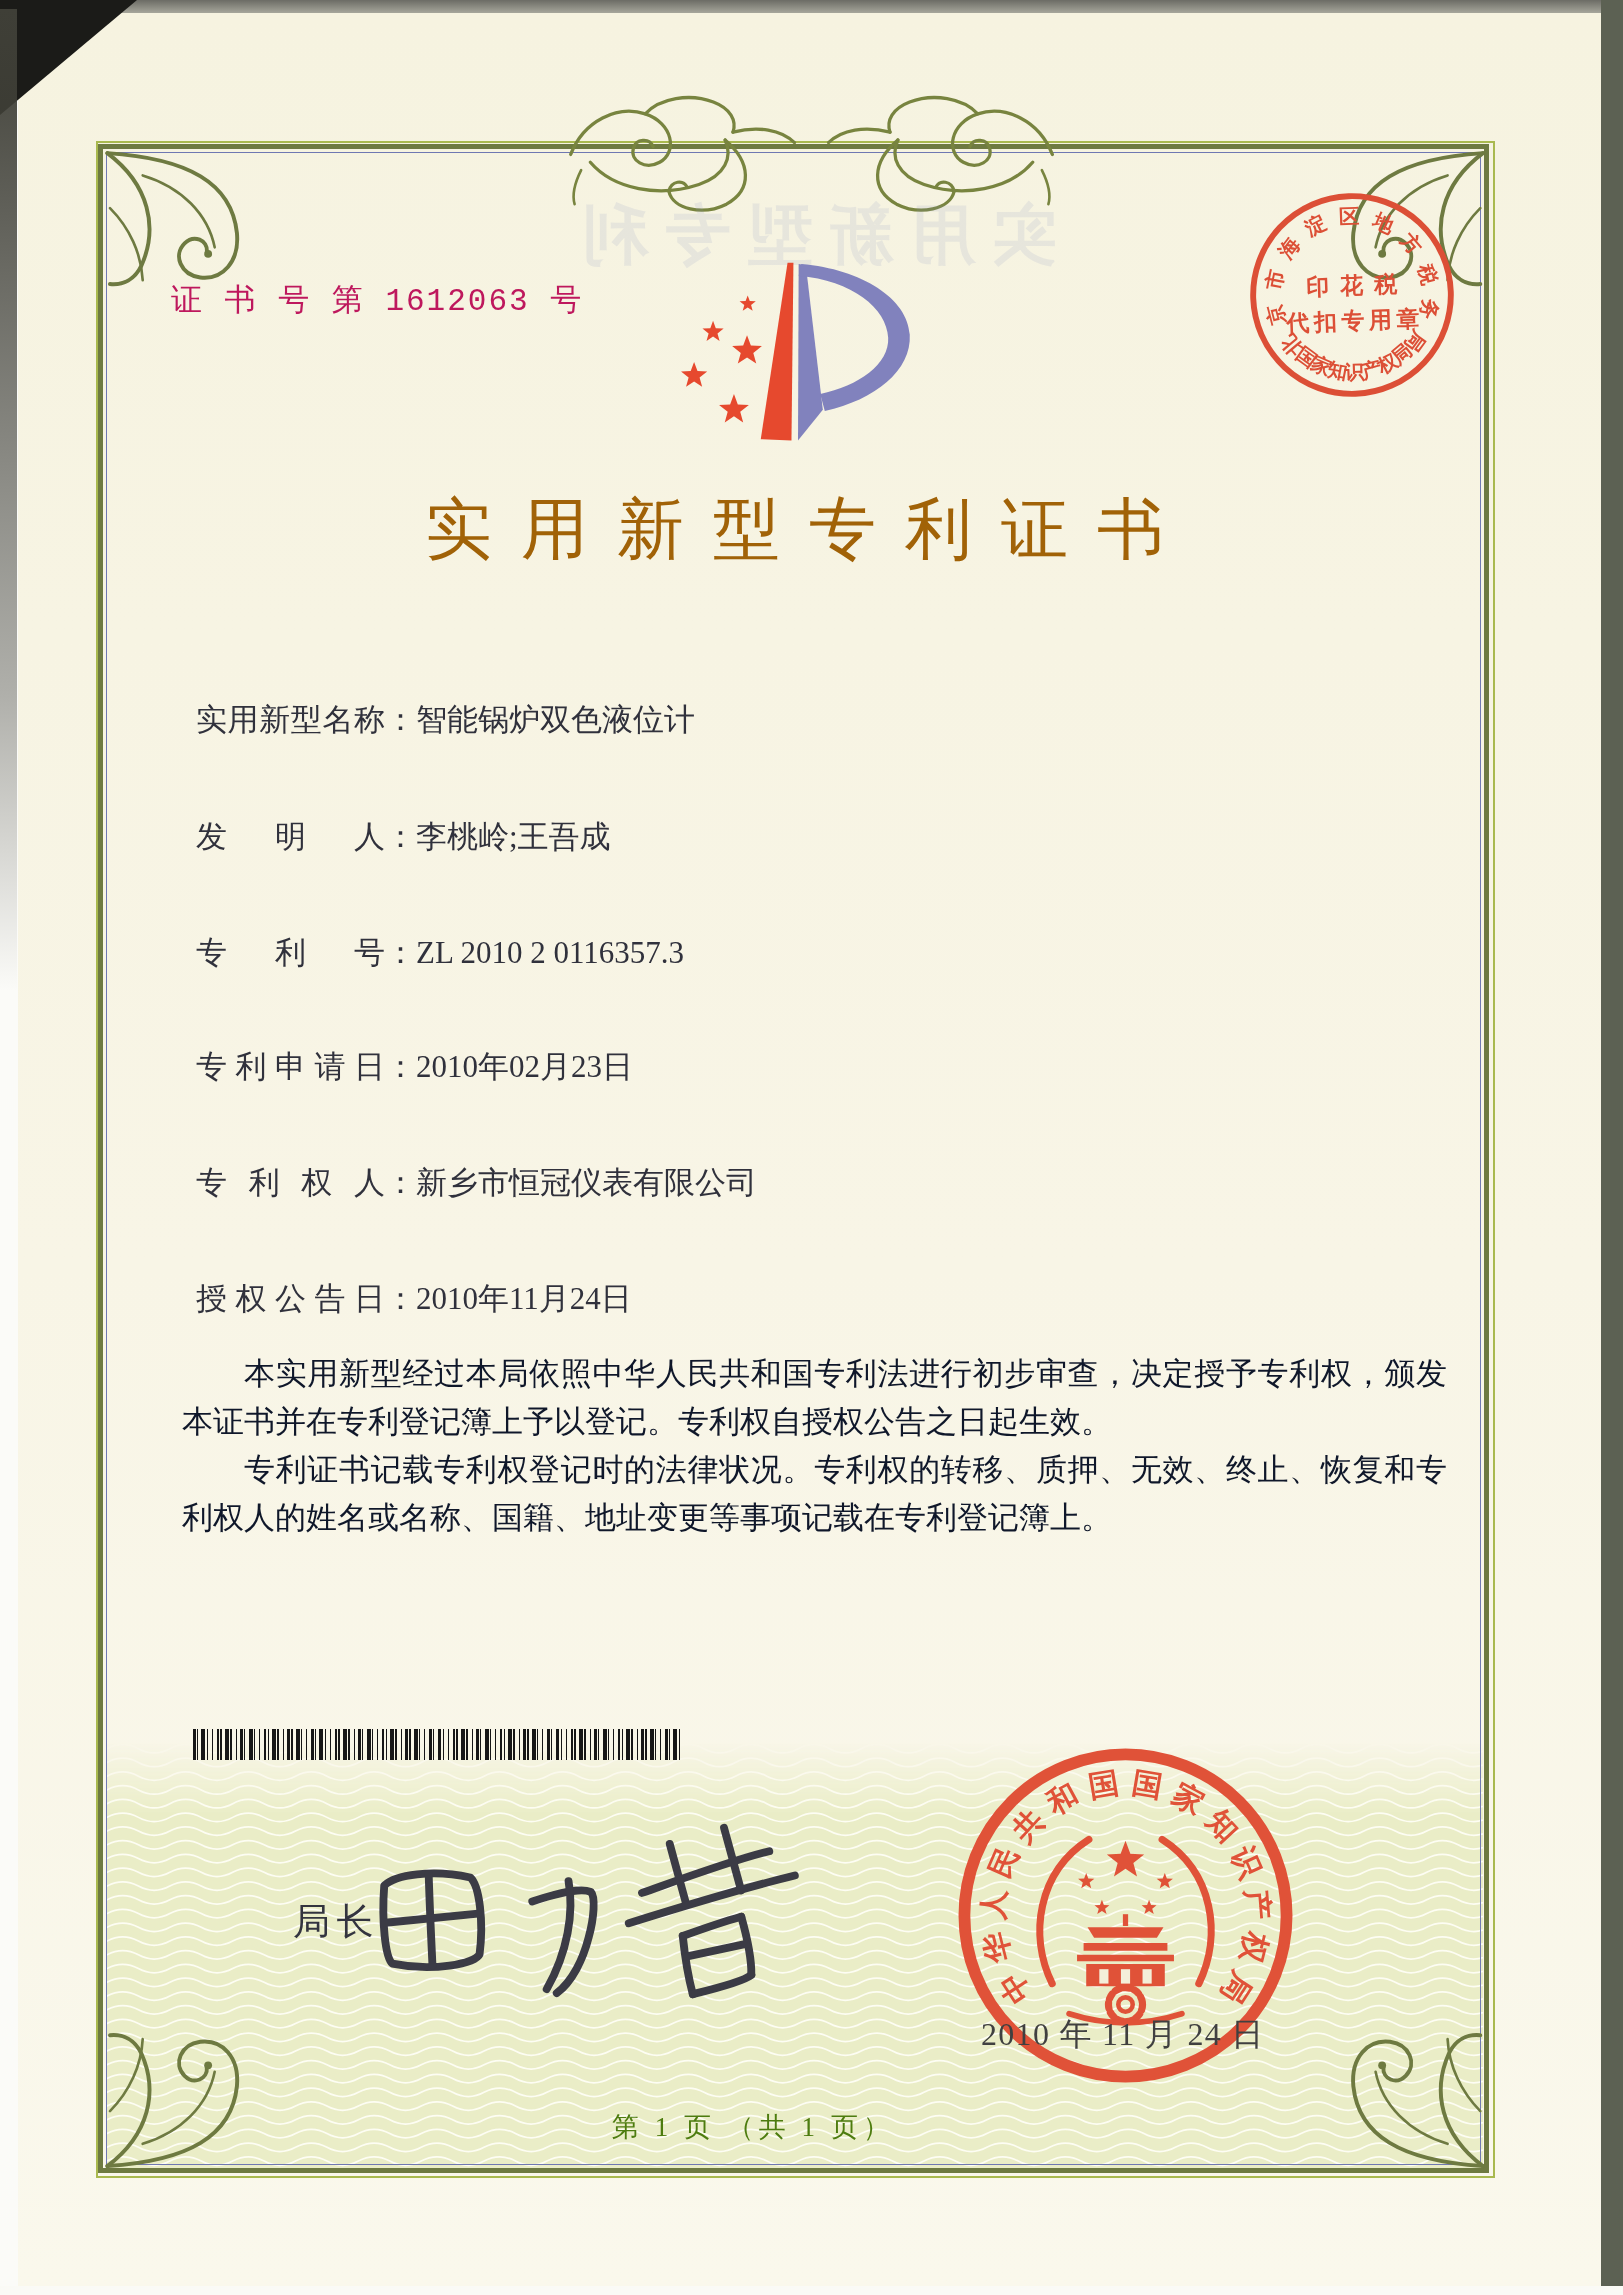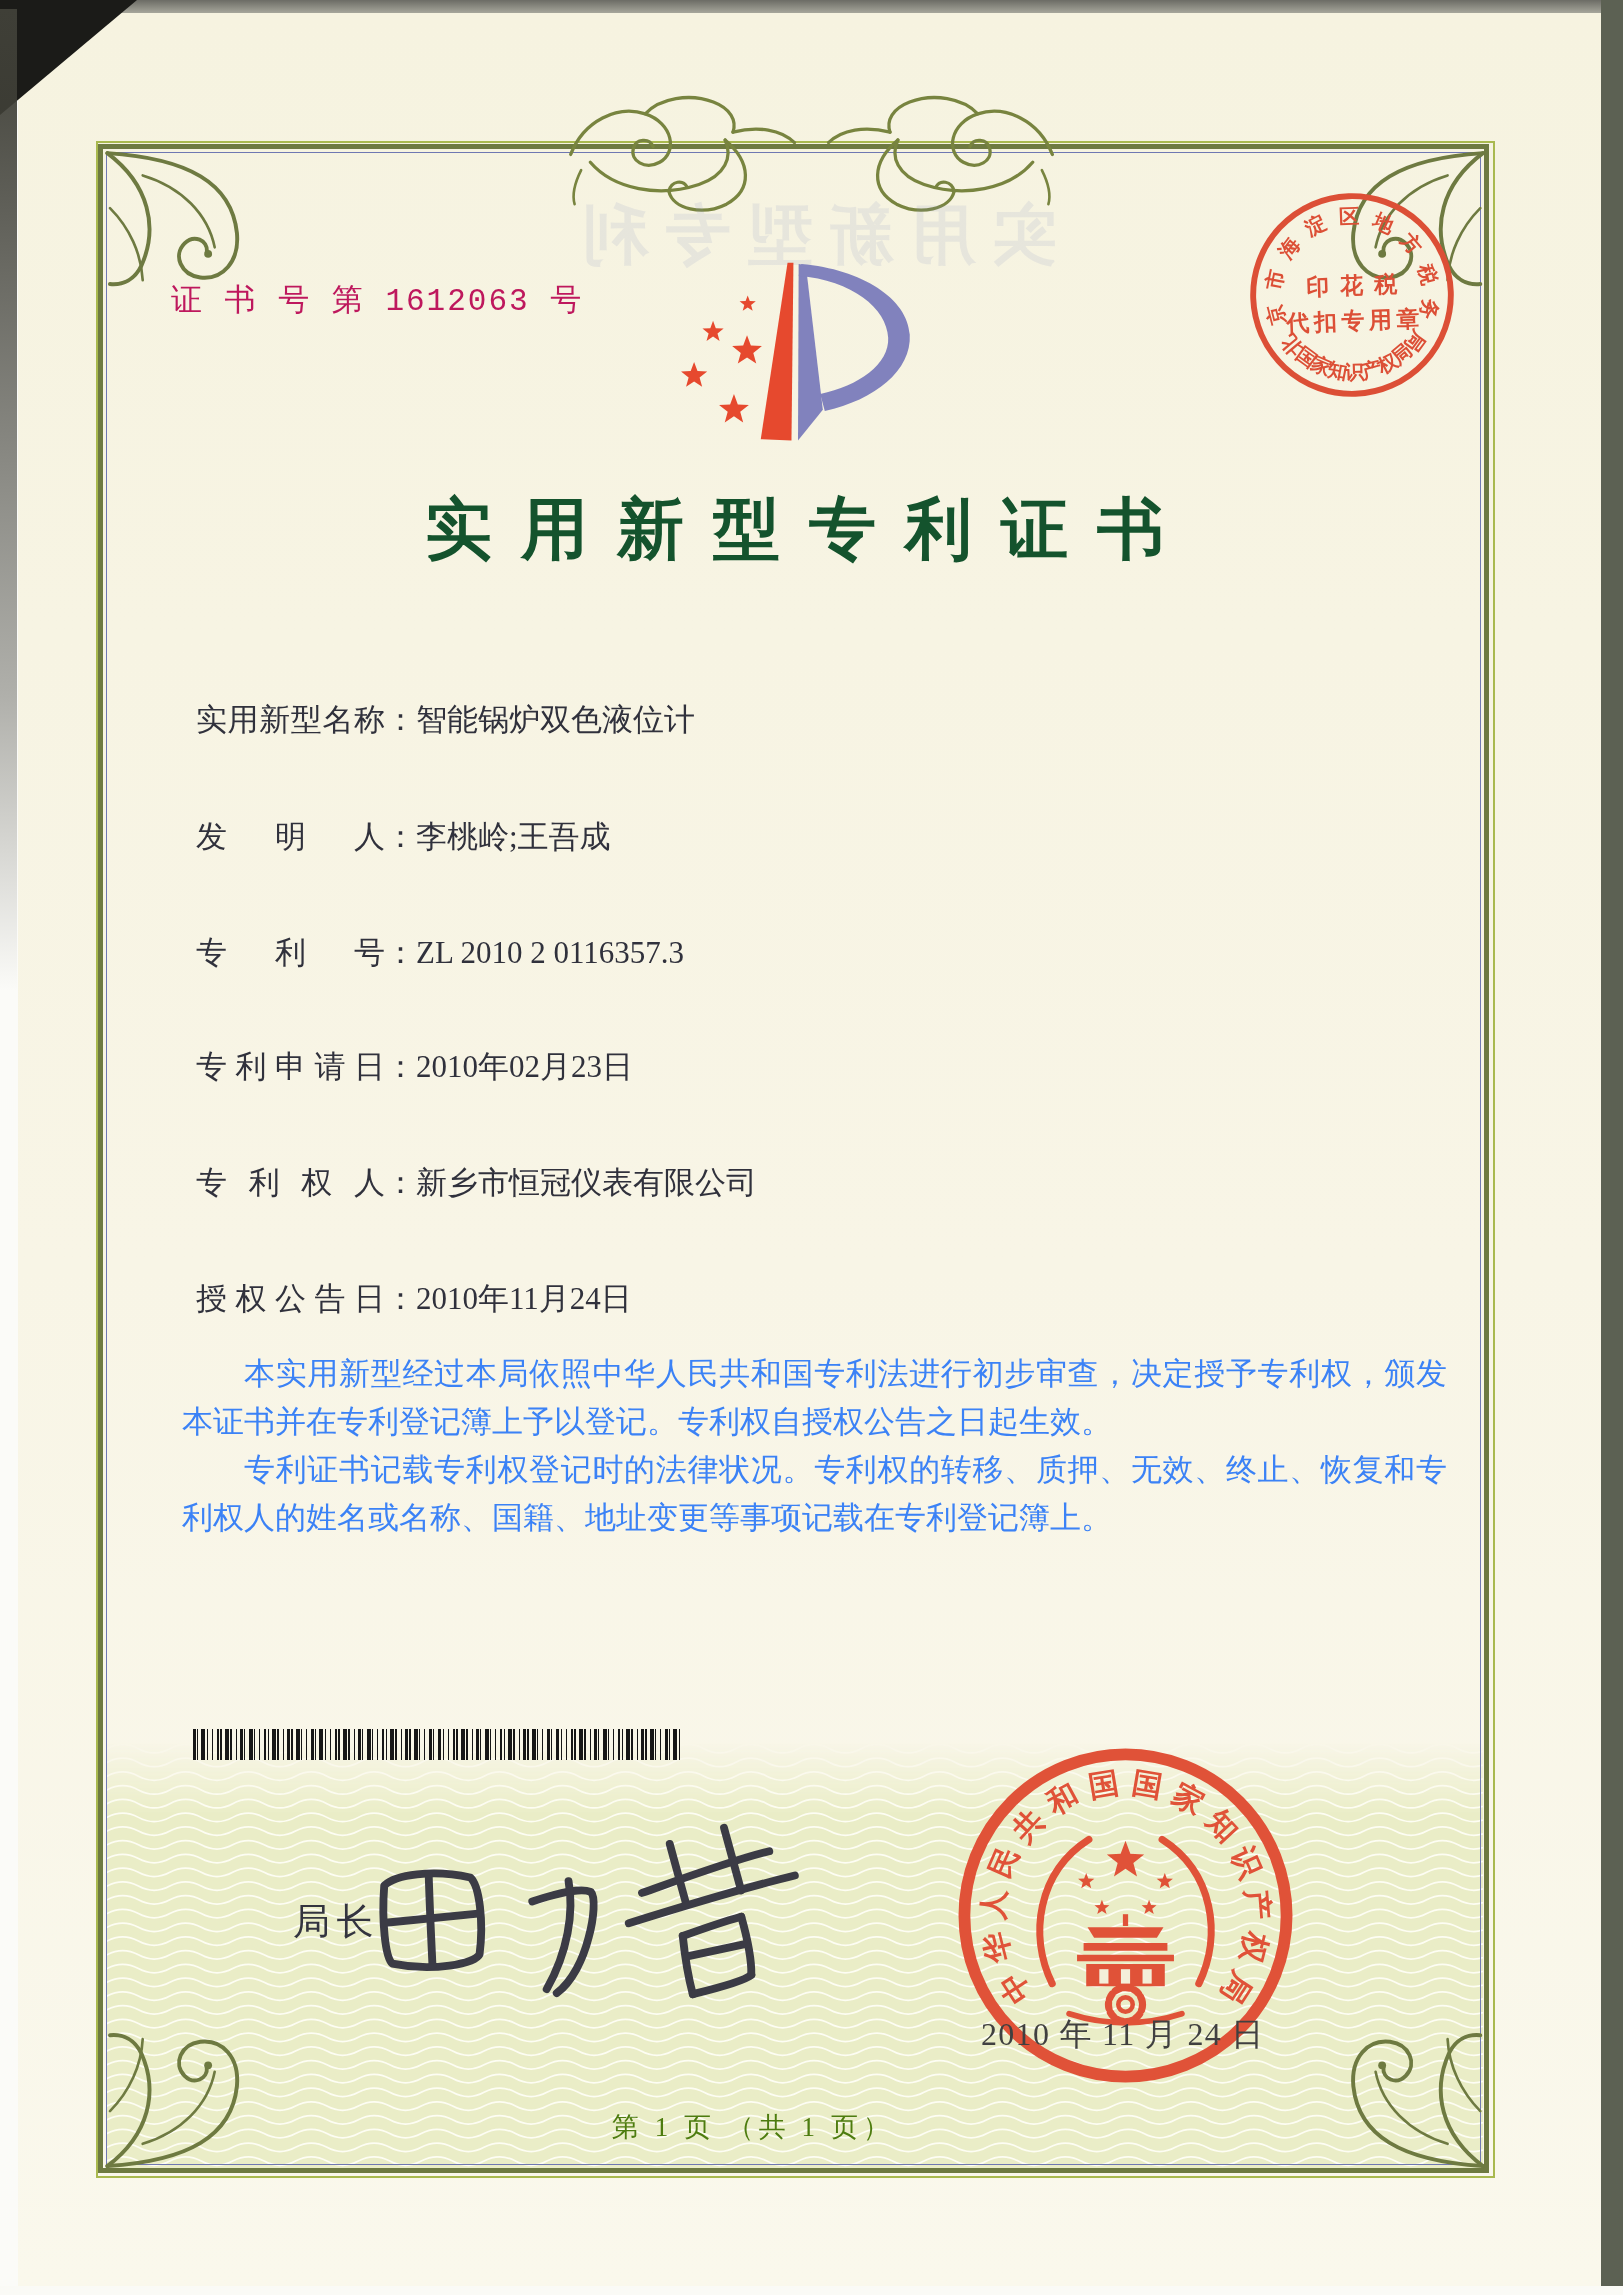--- a/index.html
+++ b/index.html
@@ -33,25 +33,25 @@
   }
   
   .ghost-title{
     left:386px;top:191px;width:851px;text-align:center;
     font-size:65px;font-weight:bold;letter-spacing:17px;color:#8c96c0;opacity:.14;
     transform:scaleX(-1);white-space:nowrap;
   }
   .cert-no{left:171px;top:279px;font-size:31px;letter-spacing:2px;color:#be185d;white-space:nowrap;font-family:Liberation Mono, monospace;}
   .title{
     left:98px;top:484px;width:1393px;text-align:center;margin:0;
-    font-size:67px;font-weight:700;color:#14532d;letter-spacing:29px;text-indent:29px;white-space:nowrap;
+    font-size:67px;font-weight:400;color:#a16207;letter-spacing:29px;text-indent:29px;white-space:nowrap;
   }
   .field-row{position:absolute;left:196px;white-space:nowrap;font-size:31px;color:#30313c;}
   .field-label{display:inline-flex;justify-content:space-between;width:189px;vertical-align:top;}
-  .paras{left:182px;top:1350px;width:1265px;font-size:31px;line-height:48px;color:#3b82f6;text-align:justify;}
+  .paras{left:182px;top:1350px;width:1265px;font-size:31px;line-height:48px;color:#0f172a;text-align:justify;}
   .paras p{margin:0;text-indent:2em;}
   .barcode{
     left:193px;top:1729px;width:490px;height:31px;
     background:repeating-linear-gradient(90deg,
       #161616 0 2.6px,transparent 2.6px 3.9px,
       #161616 3.9px 5.2px,transparent 5.2px 8.5px,
       #161616 8.5px 12.4px,transparent 12.4px 13.7px,
       #161616 13.7px 15px,transparent 15px 19px,
       #161616 19px 20px,transparent 20px 23.6px);
   }

